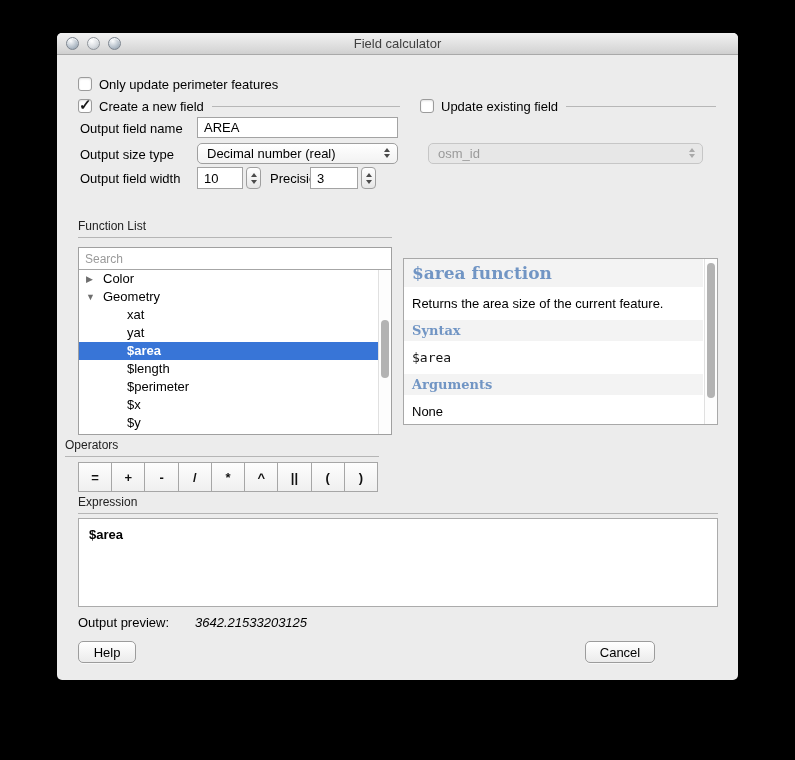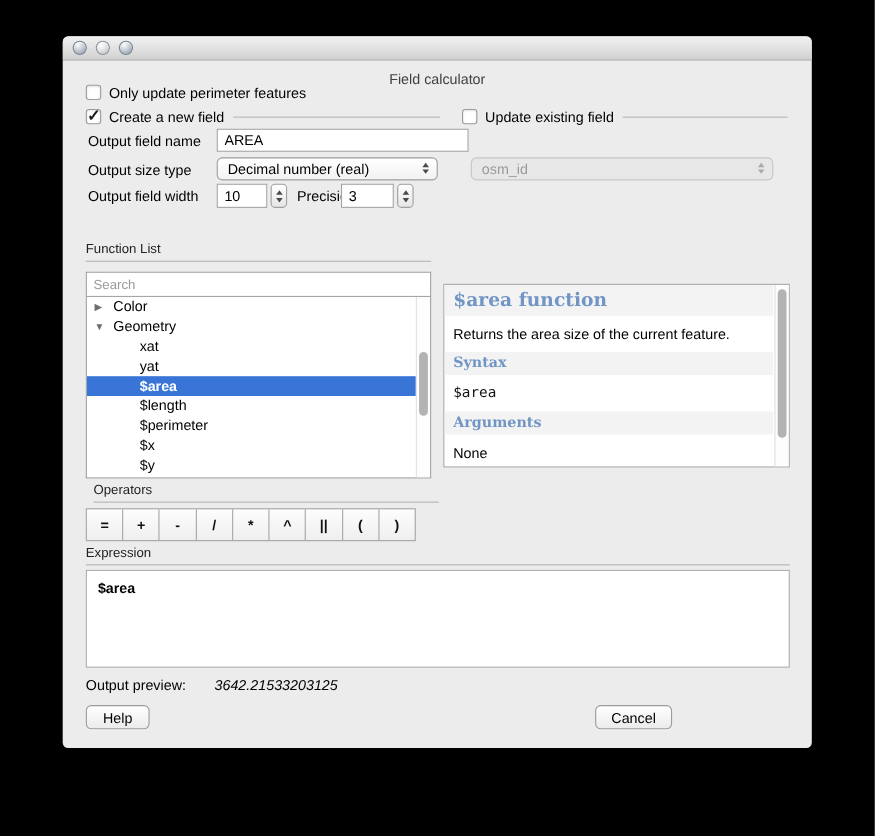--- a/index.html
+++ b/index.html
@@ -5,21 +5,21 @@
   * { margin:0; padding:0; box-sizing:border-box; }
   html,body { width:795px; height:760px; background:#000; overflow:hidden;
     font-family:"Liberation Sans", sans-serif; }
   .window { position:absolute; left:57px; top:33px; width:681px; height:647px;
     background:#ececec; border-radius:5px; box-shadow:0 12px 40px rgba(0,0,0,.7);
     overflow:hidden; }
   .titlebar { position:absolute; left:0; top:0; right:0; height:22px;
     background:linear-gradient(#f2f2f2,#d8d8d8 80%,#cfcfcf);
     border-bottom:1px solid #a9a9a9; }
   .title { position:absolute; left:0; right:0; top:3px; text-align:center;
-    font-size:13px; color:#404040;margin-top:28px; }
+    font-size:13px; color:#404040; }
   .lights { position:absolute; left:9px; top:4px; display:flex; gap:8px; }
   .light { width:13px; height:13px; border-radius:50%;
     border:1px solid #7d858f;
     background:radial-gradient(circle at 35% 28%, #fbfcfd, #b9c3cd 55%, #8795a4);
     box-shadow:inset 0 1px 1px rgba(255,255,255,.8); }
   .light.mid { background:radial-gradient(circle at 35% 28%, #ffffff, #d9dde1 55%, #aeb4bb); border-color:#8f949a; }
 
   .lbl { position:absolute; font-size:13px; color:#000; white-space:nowrap; }
 
   
@@ -135,21 +135,21 @@
     <div class="grp-line"></div>
   </div>
 
   <div class="chk-row" style="left:21px; top:64px; width:322px;">
     <div class="chk-box checked"></div>
     <span class="t">Create a new field</span>
     <div class="grp-line"></div>
   </div>
 
   <div class="lbl" style="left:23px; top:88px;">Output field name</div>
-  <input class="tin" style="left: 140px; top: 84px; width: 229px; height: 21px;" value="AREA">
+  <input class="tin" style="left: 140px; top: 84px; width: 201px; height: 21px;" value="AREA">
 
   <div class="lbl" style="left:23px; top:114px;">Output size type</div>
   <div class="combo" style="left:140px; top:110px; width:201px;">
     <span>Decimal number (real)</span>
     <span class="arrows">
         <span class="tri-up"></span>
         <span class="tri-dn"></span>
       </span>
   </div>
   <div class="combo disabled" style="left:371px; top:110px; width:275px;">
@@ -217,36 +217,36 @@
       <div class="hband small">Syntax</div>
       <div class="hcode">$area</div>
       <div class="hband small">Arguments</div>
       <div class="hbody">None</div>
     </div>
     <div class="vscroll">
       <div class="thumb" style="top:4px; height:135px;"></div>
     </div>
   </div>
 
-  <div class="sect" style="left:28px; top:405px; width:314px;">Operators</div>
+  <div class="sect" style="left:8px; top:405px; width:314px;">Operators</div>
   <div class="ops">
     <div class="op">=</div>
     <div class="op">+</div>
     <div class="op">-</div>
     <div class="op">/</div>
     <div class="op">*</div>
     <div class="op">^</div>
     <div class="op">||</div>
     <div class="op">(</div>
     <div class="op">)</div>
   </div>
 
   <div class="sect" style="left:21px; top:462px; width:640px;">Expression</div>
   <div class="expr">$area</div>
 
   <div class="lbl" style="left:21px; top:582px; font-weight:bold; font-weight:normal;">Output preview:</div>
   <div class="lbl preview-val" style="left:138px; top:582px;">3642.21533203125</div>
 
   <div class="btn" style="left:21px; top:608px; width:58px;">Help</div>
-  <div class="btn" style="left:484px; top:608px; width:70px;text-align:center;">Cancel</div>
+  <div class="btn" style="left:528px; top:608px; width:70px;text-align:center;">Cancel</div>
   <div class="btn default" style="left:591px; top:608px; width:70px;">OK</div>
 
 </div>
 
 </body></html>

